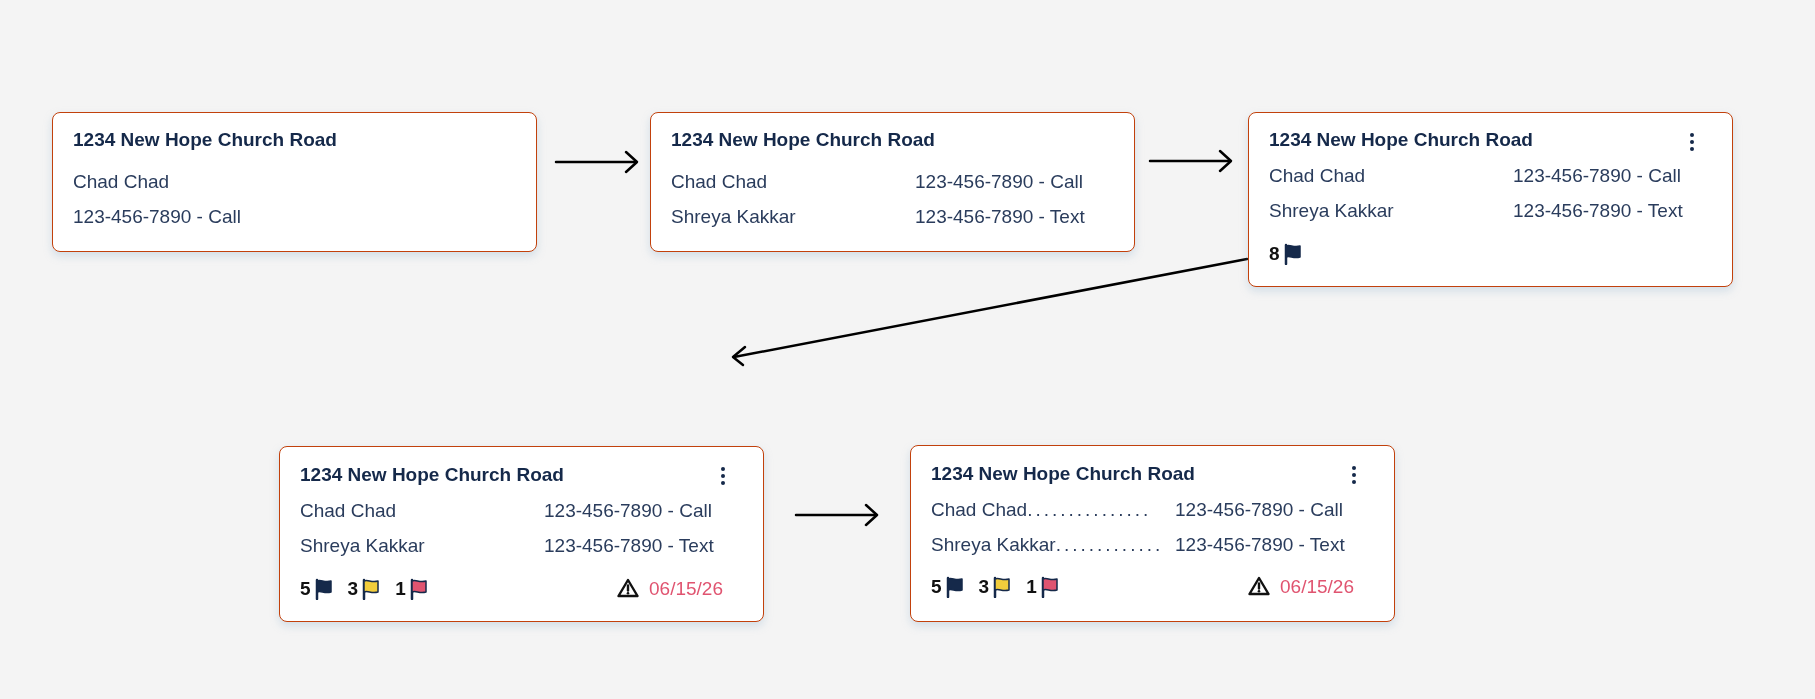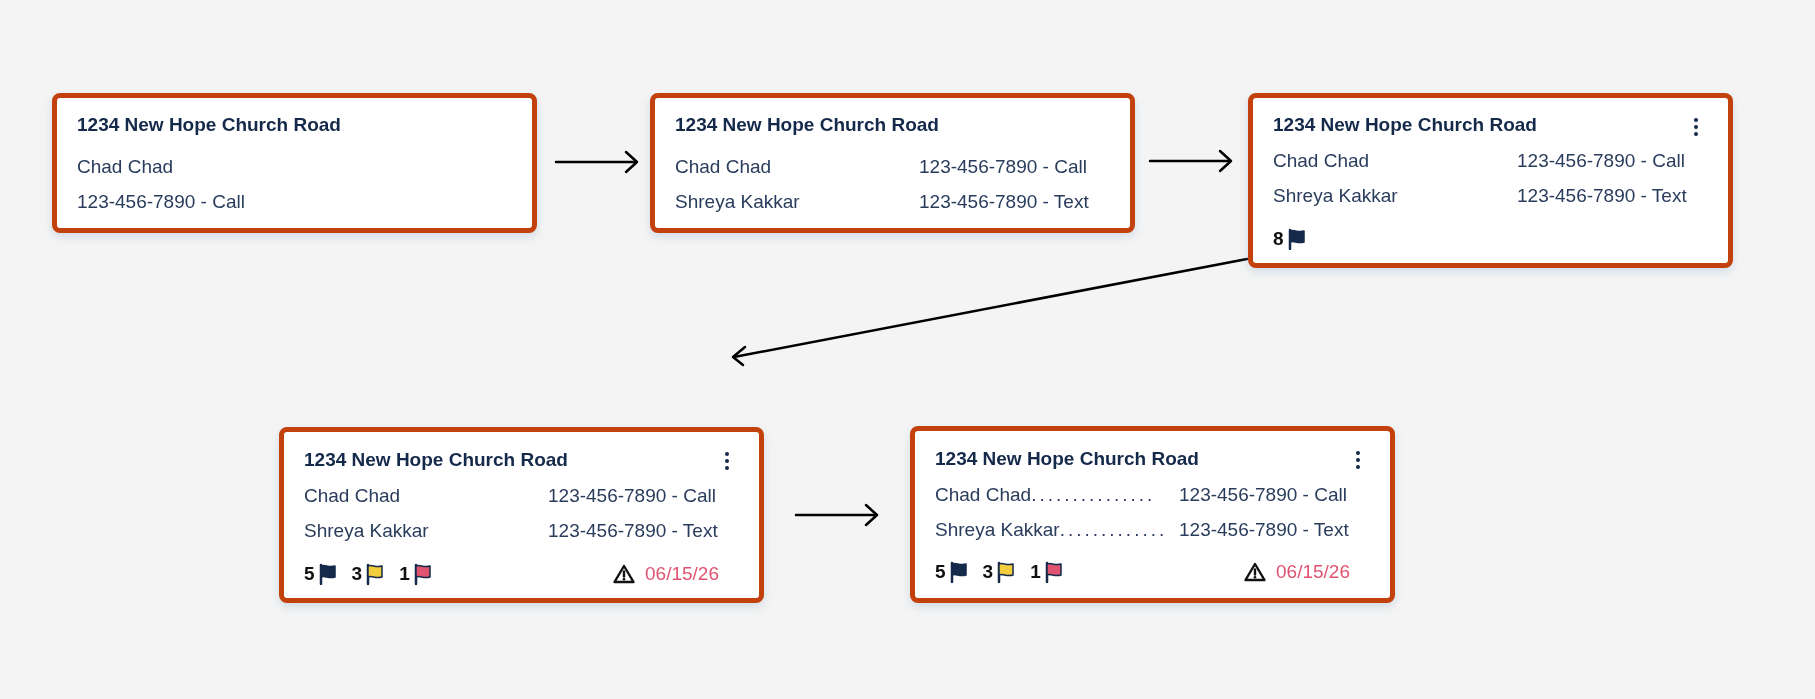--- a/index.html
+++ b/index.html
@@ -8,24 +8,25 @@
     background: #f4f4f4;
     position: relative;
     overflow: hidden;
     font-family: "Liberation Sans", "DejaVu Sans", sans-serif;
     color: #1b2d4f;
   }
   .card {
     position: absolute;
     width: 485px;
     background: #ffffff;
-    border: 5px solid #c2410c;
+    border: 1px solid #c2410c;
     border-radius: 8px;
     box-shadow: 0 4px 8px rgba(150, 180, 205, 0.35);
     box-sizing: border-box;
+    margin-top: 19px;
   }
   .card-title {
     position: absolute;
     left: 20px;
     font-size: 19px;
     font-weight: bold;
     color: #15294a;
     white-space: nowrap;
   }
   .line {
@@ -47,21 +48,21 @@
     padding: 2px 0; box-sizing: border-box; cursor: pointer;
   }
   .menu-btn span { display: block; width: 4px; height: 4px; border-radius: 50%; background: #15294a; }
   .flags {
     position: absolute; left: 20px; display: flex; align-items: center;
     font-size: 19px; font-weight: bold; color: #111;
   }
   .flag-item { display: flex; align-items: center; margin-right: 14px; }
   .flag-item svg { margin-left: 3px; }
   .due {
-    position: absolute; right: 40px; display: flex; align-items: center;
+    position: absolute; right: 40px; display: flex; 
     font-size: 19px;
   }
   .due svg { margin-right: 10px; }
   svg.arrows { position: absolute; left: 0; top: 0; }
 </style>
 </head>
 <body>
 
 <svg class="arrows" width="1815" height="699">
   <g stroke="#000" stroke-width="2.5" fill="none" stroke-linecap="round" stroke-linejoin="round">

